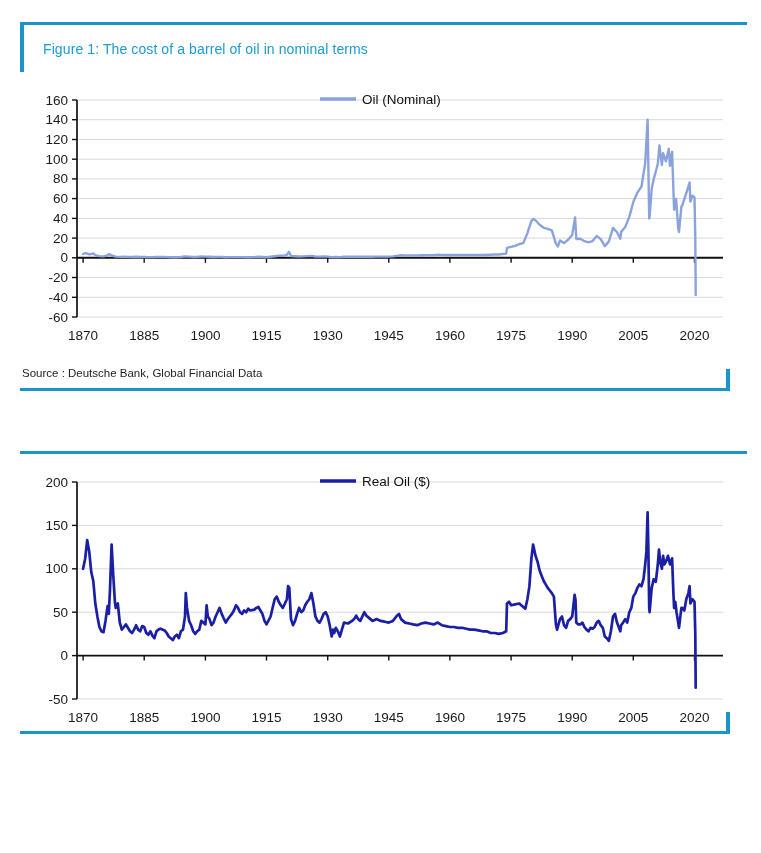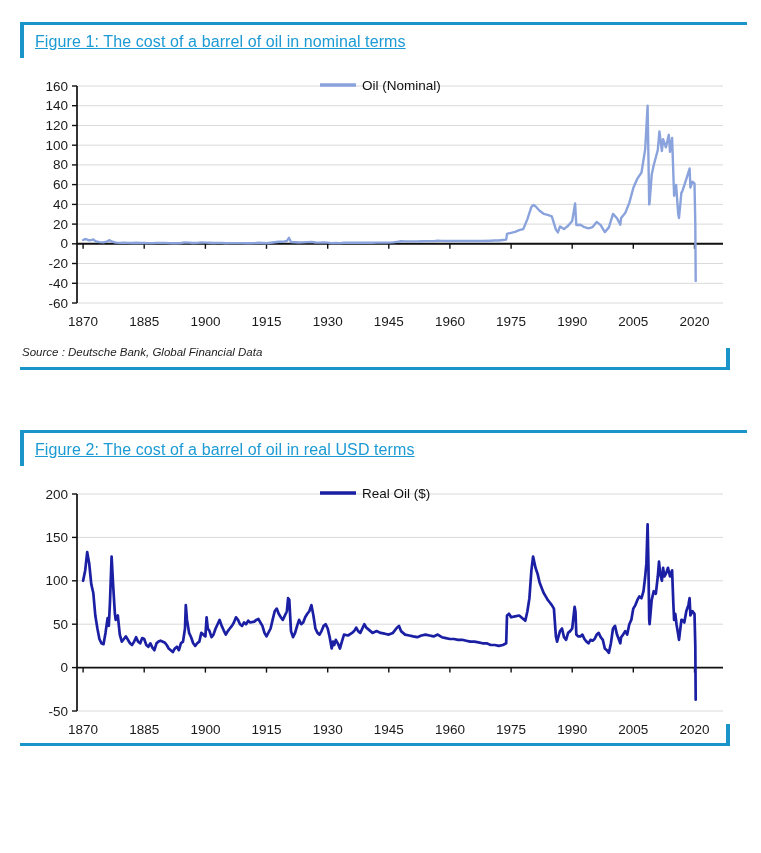--- a/index.html
+++ b/index.html
@@ -13,35 +13,33 @@
   }
   .page { padding: 22px 14px 0 20px; }
   .panel { width: 727px; }
   .panel + .panel { margin-top: 60px; }
   .panel-top { height: 3px; background: var(--accent, #1B95C9); }
   .title-row {
     border-left: 4px solid var(--accent, #1B95C9);
     padding: 8px 0 7px 11px;
   }
   .figure-title {
-    margin: 0;
+    margin: 8px;
     color: var(--title-color, #1B9AD4);
-    font-size: 16px;
+    font-size: 14px;
     font-weight: 500;
     letter-spacing: 0.1px;
-    text-decoration: underline;
   }
   svg.chart { display: block; margin-top: 12px; }
   .tick-label { font-size: 13.5px; fill: #1a1a1a; }
   .legend-label { font-size: 13.5px; fill: #111111; }
   .source {
-    font-style: italic;
     font-size: 11.5px;
     color: #222222;
-    margin: 11px 0 9px 2px;
+    margin: 18px 0 9px 2px;
   }
   .panel-bottom { position: relative; width: 710px; height: 3px; background: var(--accent, #1B95C9); }
   .panel-bottom-bar { position: absolute; right: 0; bottom: 0; width: 4px; height: 22px; background: var(--accent, #1B95C9); }
 </style>
 </head>
 <body>
 
 <div class="page">
 
   <section class="panel">
@@ -121,23 +119,20 @@
         </g>
       </svg>
     <div class="source">Source : Deutsche Bank, Global Financial Data</div>
     <div class="panel-bottom">
       <div class="panel-bottom-bar"></div>
     </div>
   </section>
 
   <section class="panel">
     <div class="panel-top"></div>
-    <div class="title-row">
-      <h2 class="figure-title">Figure 2: The cost of a barrel of oil in real USD terms</h2>
-    </div>
     <svg class="chart" id="chart-1" width="727" height="265" viewBox="0 0 727 265">
         <g>
           <line x1="57" x2="703" y1="16.0" y2="16.0" stroke="#D9D9D9" stroke-width="1"></line>
           <line x1="57" x2="703" y1="59.4" y2="59.4" stroke="#D9D9D9" stroke-width="1"></line>
           <line x1="57" x2="703" y1="102.8" y2="102.8" stroke="#D9D9D9" stroke-width="1"></line>
           <line x1="57" x2="703" y1="146.2" y2="146.2" stroke="#D9D9D9" stroke-width="1"></line>
           <line x1="57" x2="703" y1="189.6" y2="189.6" stroke="#D9D9D9" stroke-width="1"></line>
           <line x1="57" x2="703" y1="233.0" y2="233.0" stroke="#D9D9D9" stroke-width="1"></line>
         </g>
         <g>

